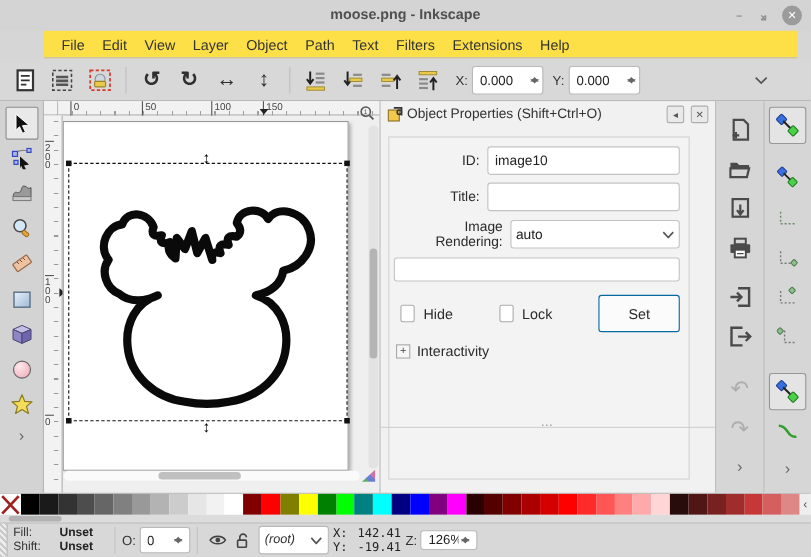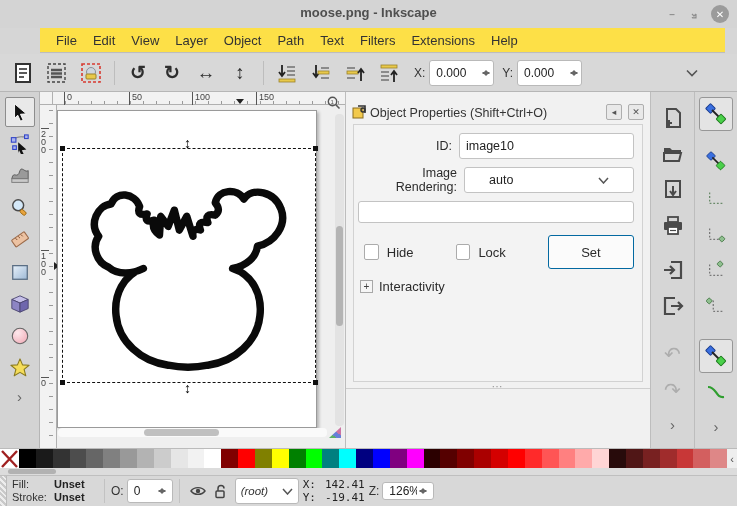--- a/index.html
+++ b/index.html
@@ -58,28 +58,28 @@
   .ruler-marker-v { position:absolute; left:14px; width:0; height:0; border:4px solid transparent; border-left:5px solid #222; }
   #zoom-corner-btn { position:absolute; right:3px; top:2px; width:17px; height:17px; display:flex; align-items:center; justify-content:center; }
   #v-scroll { position:absolute; right:1px; top:22px; bottom:22px; width:9px; background:#e3e3e3; border-radius:4px; }
   #v-scroll .thumb { position:absolute; left:1px; width:7px; top:36%; height:32%; background:#b4b4b4; border-radius:4px; }
   #h-scroll { position:absolute; left:18px; right:18px; bottom:11px; height:9px; background:#fafafa; border-radius:4px; }
   #h-scroll .thumb { position:absolute; top:1px; height:7px; left:32%; width:28%; background:#c0c0c0; border-radius:4px; }
   #cms-toggle { position:absolute; right:2px; bottom:8px; width:15px; height:15px; }
 
   
   #panel { position:absolute; left:345px; top:0; width:305px; height:356px; background:#f1f1f1; border-left:1px solid #bdbdbd; }
-  #panel-header { position:absolute; left:0; top:4px; right:0; height:24px; display:flex; align-items:flex-end; padding:0 6px; }
+  #panel-header { position:absolute; left:0; top:4px; right:0; height:24px; display:flex; align-items:flex-start; padding:0 6px; }
   #panel-title { font-size:12.5px; color:#333; margin-left:2px; flex:1; }
   .panel-hdr-btn { width:16px; height:16px; border:1px solid #aeaeae; background:#e9e9e9; border-radius:2px; display:flex; align-items:center; justify-content:center; font-size:9px; color:#555; margin-left:6px; }
-  #panel-frame { position:absolute; left:7px; right:7px; top:32px; height:258px; border:1px solid #d2d2d2; background:#f3f3f3; padding:8px 8px 6px 4px; }
+  #panel-frame { position:absolute; left:7px; right:23px; top:32px; height:312px; border:1px solid #d2d2d2; background:#f3f3f3; padding:8px 8px 6px 4px; }
   .prop-row { display:flex; align-items:center; margin-bottom:7px; }
   .prop-label { width:106px; text-align:right; font-size:12.5px; color:#2b2b2b; padding-right:7px; }
   .prop-entry { flex:1; height:26px; background:#fff; border:1px solid #c3c3c3; border-radius:3px; font-size:12.5px; color:#222; padding:0 6px; font-family:"Liberation Sans",sans-serif; outline:none; }
-  .prop-dd { flex:1; height:26px; background:#fff; border:1px solid #c3c3c3; border-radius:3px; display:flex; align-items:center; padding:0 24px; font-size:12.5px; color:#222; }
+  .prop-dd { flex:1; height:26px; background:#fff; border:1px solid #c3c3c3; border-radius:3px; display:flex; align-items:center; padding:0 4px; font-size:12.5px; color:#222; }
   .prop-dd .dd-val { flex:1; }
   #desc-label { font-size:12.5px; color:#2b2b2b; margin:2px 0 4px 6px; text-align:left; }
   #desc-entry { width:100%; height:22px; background:#fff; border:1px solid #c3c3c3; border-radius:3px; outline:none; font-size:12px; padding:0 5px; font-family:"Liberation Sans",sans-serif; }
   #check-row { display:flex; align-items:center; margin:12px 0 10px 6px; }
   .checkbox { width:16px; height:16px; background:#fff; border:1px solid #ababab; border-radius:2px; margin-right:8px; }
   .check-label { font-size:13px; color:#2b2b2b; margin-right:42px; }
   #set-button { margin-left:auto; width:94px; height:34px; background:#fbfbfb; border:1px solid #0369a1; border-radius:3px; font-size:13px; color:#2b2b2b; display:flex; align-items:center; justify-content:center; }
   #interactivity-row { display:flex; align-items:center; margin-left:2px; margin-top:6px; }
   #expander-box { width:13px; height:13px; border:1px solid #a8a8a8; background:#f6f6f6; font-size:10px; line-height:11px; text-align:center; color:#444; margin-right:6px; }
   #interactivity-label { font-size:13px; color:#2b2b2b; }
@@ -321,21 +321,21 @@
     </div>
     <div class="tool-chevron">›</div>
   </div>
 
   <div id="canvas-region">
     <div id="ruler-corner"></div>
     <div id="h-ruler">
       <span class="h-tick" style="left:11px">0</span>
       <span class="h-tick" style="left:76px">50</span>
       <span class="h-tick" style="left:139px">100</span>
-      <span class="h-tick" style="left:203px">150</span>
+      <span class="h-tick" style="left:186px">150</span>
       <span class="ruler-marker-h" style="left:183px"></span>
     </div>
     <div id="v-ruler">
       <span class="v-tick" style="top:23px">200</span>
       <span class="v-tick" style="top:145px">100</span>
       <span class="v-tick" style="top:272px">0</span>
     </div>
     <span class="ruler-marker-v" style="top:170px"></span>
 
     <div id="page"></div>
@@ -413,20 +413,24 @@
       </svg>
       <span id="panel-title">Object Properties (Shift+Ctrl+O)</span>
       <div class="panel-hdr-btn">◂</div>
       <div class="panel-hdr-btn">✕</div>
     </div>
 
     <div id="panel-frame">
       <div class="prop-row">
         <span class="prop-label">ID:</span>
         <input class="prop-entry" value="image10" style="">
+      </div>
+      <div class="prop-row">
+        <span class="prop-label">Title:</span>
+        <input class="prop-entry" value="" style="">
       </div>
       <div class="prop-row">
         <span class="prop-label">Image Rendering:</span>
         <div class="prop-dd">
           <span class="dd-val">auto</span>
           <svg width="11" height="7" viewBox="0 0 11 7">
               <path d="M1,1 L5.5,6 L10,1" stroke="#555" stroke-width="1.5" fill="none"></path>
             </svg>
         </div>
       </div>
@@ -607,21 +611,21 @@
 </div>
 <div id="palette-scrollbar">
     <div class="thumb"></div>
   </div>
 
 <div id="statusbar">
   <div id="fs-swatch-col"></div>
   <div id="fill-stroke">
     <span>Fill:</span>
     <span class="val">Unset</span>
-    <span>Stroke:</span>
+    <span>Shift:</span>
     <span class="val">Unset</span>
   </div>
   <div class="sb-sep"></div>
   <div id="opacity-wrap">
     <label>O:</label>
     <div class="spinbox" id="opacity-box">
       <input value="0" style="">
       <span class="spin-arrows">
           <i class="car-up"></i>
           <i class="car-dn"></i>

